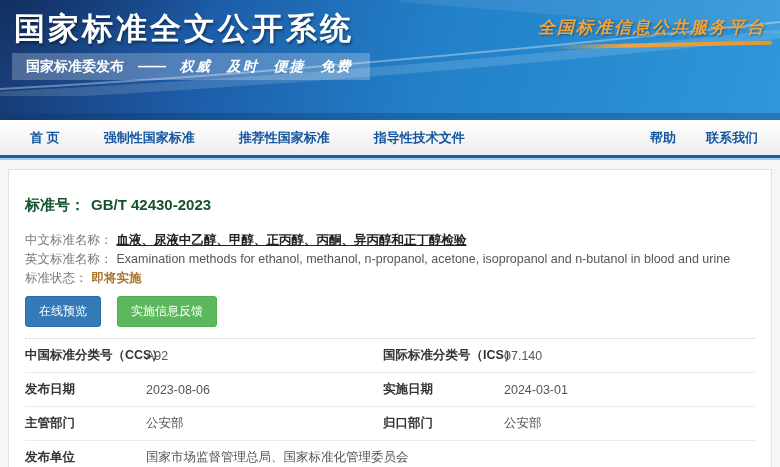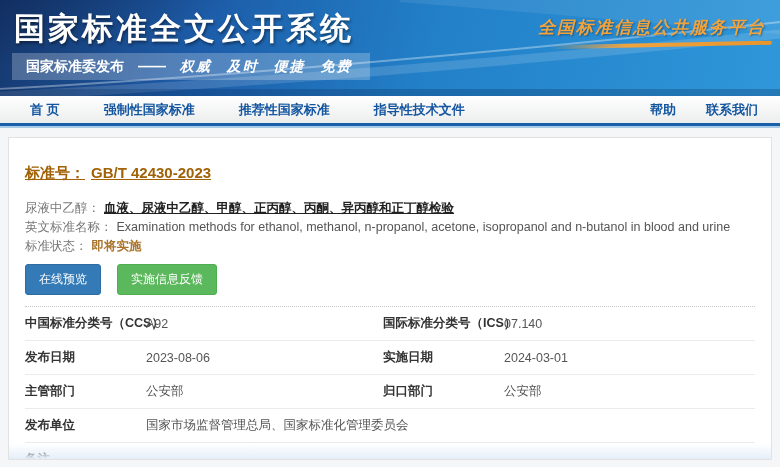--- a/index.html
+++ b/index.html
@@ -5,21 +5,21 @@
   * { margin:0; padding:0; box-sizing:border-box; }
   html,body { width:780px; }
   body {
     height:467px;
     background:#f5f6f7;
     font-family:"Liberation Sans","DejaVu Sans",sans-serif;
     overflow:hidden;
   }
   
   .header {
-    position:relative; height:96px; overflow:hidden;
+    position:relative; height:120px; overflow:hidden;
     background:linear-gradient(105deg,#16386f 0%,#1d5ca8 26%,#2280c8 55%,#2f97da 100%);
   }
   .header-shade {
     position:absolute; inset:0;
     background:radial-gradient(ellipse 430px 170px at -40px -50px, rgba(8,22,58,0.5), rgba(8,22,58,0) 70%);
   }
   .header svg { position:absolute; left:0; top:0; }
   .site-title {
     position:absolute; left:14px; top:8px;
     color:#ffffff; font-size:31px; font-weight:bold; letter-spacing:3px;
@@ -42,37 +42,37 @@
     position:absolute; right:8px; top:43px; width:222px; height:4px;
     background:linear-gradient(90deg, rgba(242,163,60,0), #f2a33c 35%, #e8952d);
     border-radius:2px; transform:rotate(-1.2deg);
   }
   .header-bottom-band {
     position:absolute; left:0; right:0; bottom:0; height:7px;
     background:rgba(12,45,95,0.28);
   }
   
   .nav {
-    height:30px; display:flex; align-items:center; justify-content:space-between;
+    height:38px; display:flex; align-items:center; justify-content:space-between;
     background:linear-gradient(#ffffff,#eceded);
     border-bottom:3px solid #1a5fa8;
   }
   .nav-sub-line { height:2px; background:#a9cbe8; }
   .nav-left { display:flex; align-items:center; padding-left:30px; gap:44px; }
   .nav-right { display:flex; align-items:center; padding-right:22px; gap:30px;text-align:center; }
   .nav-item {
     color:#1456a0; font-size:13px; font-weight:bold; text-decoration:none;
     cursor:pointer; white-space:nowrap;
   }
   
   .card {
     position:relative; margin:9px 8px 0; height:323px;
     background:#ffffff; border:1px solid #e2e2e2; overflow:hidden;
   }
-  .std-no-line { padding:26px 16px 0; font-size:15px; font-weight:bold; color:#a16207;text-decoration:underline; }
+  .std-no-line { padding:26px 16px 0; font-size:15px; font-weight:bold; color:#14532d; }
   .std-no-line .std-no { margin-left:6px; }
   .fields { padding:16px 16px 0; }
   .field-line { line-height:19px; font-size:12.5px; white-space:nowrap; }
   .field-label { color:#777; }
   .field-value-cn { color:#222; font-weight:bold; margin-left:4px;text-decoration:underline; }
   .field-value-en { color:#555; margin-left:4px; }
   .field-value-status { color:#a9762d; font-weight:bold; margin-left:4px; }
   .btn-row { padding:8px 16px 0; display:flex; gap:16px; }
   .btn {
     border:none; border-radius:3px; color:#fff; font-size:12px;
@@ -133,21 +133,21 @@
 <div class="nav-sub-line"></div>
 
 <div class="card">
 
   <div class="std-no-line">
     <span>标准号：</span><span class="std-no">GB/T 42430-2023</span>
   </div>
 
   <div class="fields">
     <div class="field-line">
-      <span class="field-label">尿液中乙醇：</span><span class="field-value-cn">血液、尿液中乙醇、甲醇、正丙醇、丙酮、异丙醇和正丁醇检验</span>
+      <span class="field-label">中文标准名称：</span><span class="field-value-cn">血液、尿液中乙醇、甲醇、正丙醇、丙酮、异丙醇和正丁醇检验</span>
     </div>
     <div class="field-line">
       <span class="field-label">英文标准名称：</span><span class="field-value-en">Examination methods for ethanol, methanol, n-propanol, acetone, isopropanol and n-butanol in blood and urine</span>
     </div>
     <div class="field-line">
       <span class="field-label">标准状态：</span><span class="field-value-status">即将实施</span>
     </div>
   </div>
 
   <div class="btn-row">

